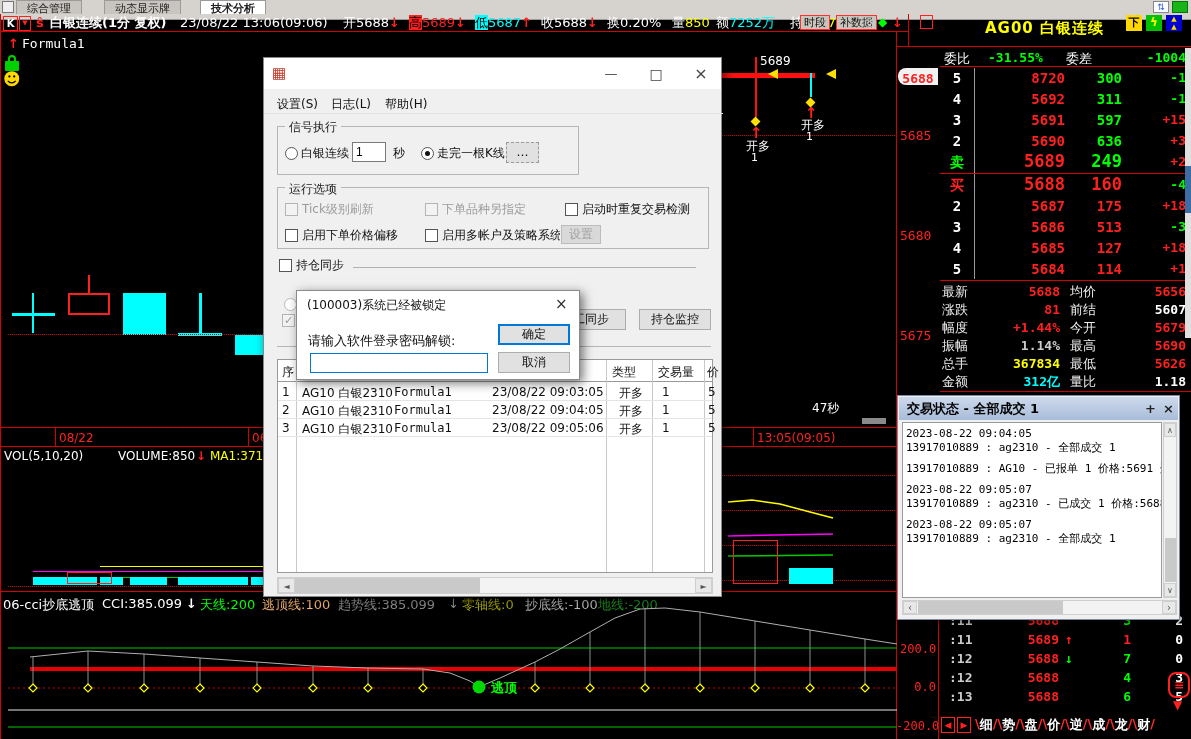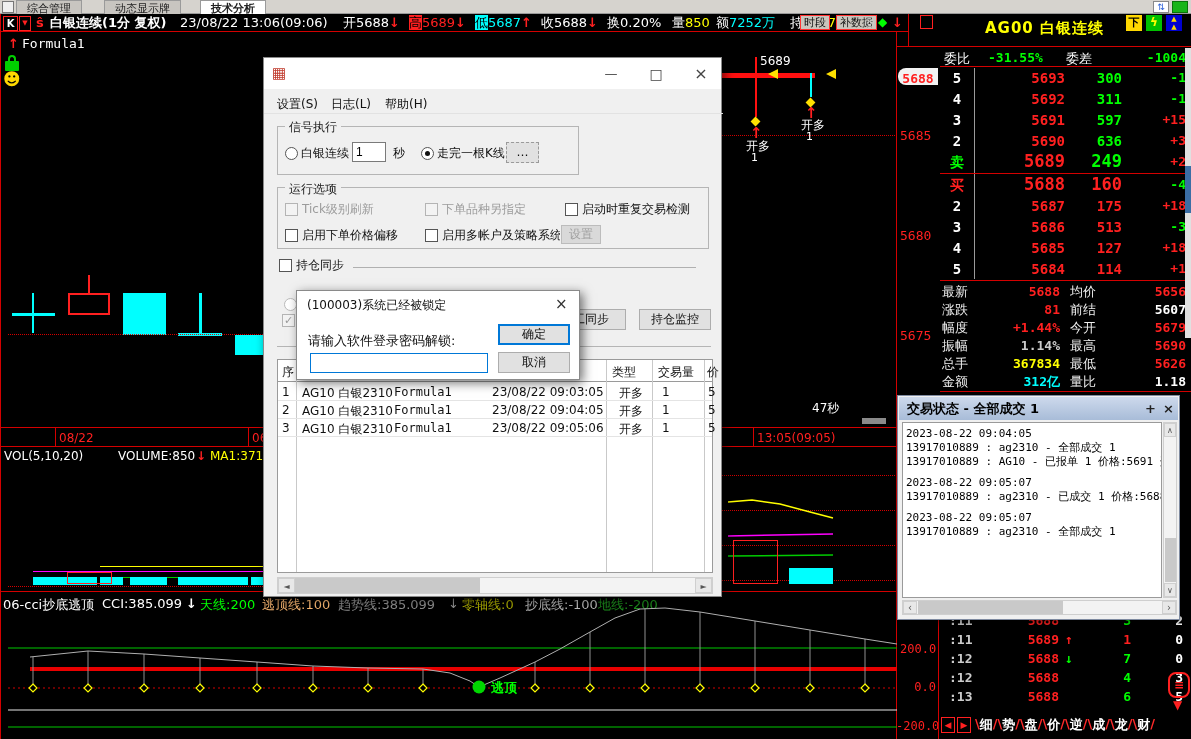--- a/index.html
+++ b/index.html
@@ -7,21 +7,21 @@
   body{font-family:"DejaVu Sans",sans-serif;-webkit-font-smoothing:none}
   #app{position:relative;width:1191px;height:739px;background:#000;overflow:hidden}
   .px{position:absolute}
   .mono{font-family:"DejaVu Sans Mono",monospace}
   .b{font-weight:bold}
   .w{color:#fff}.red{color:#ff2020}.grn{color:#00ff00}.yel{color:#ffff00}.cyn{color:#00ffff}.gry{color:#cccccc}
   .t11{font-size:11px}.t12{font-size:12px}.t13{font-size:13px}.t14{font-size:14px}.t15{font-size:15px}.t17{font-size:17px}
   .rline{position:absolute;background:#d40000}
   .dotr{position:absolute;border-top:1px dotted #d40000}
   
-  .tabbar{position:absolute;left:0;top:0;width:1191px;height:14px;background:#d6d3ce;border-bottom:1px solid #9a9a9a}
+  .tabbar{position:absolute;left:0;top:0;width:1191px;height:20px;background:#d6d3ce;border-bottom:1px solid #9a9a9a}
   .tab{position:absolute;top:0;height:14px;padding:0 10px;font-size:11px;line-height:15px;color:#222;background:#c8c5c0;border:1px solid #9a9a9a;border-bottom:none}
   .tab.active{background:#fff;font-weight:bold}
   
   .qtxt{position:absolute;top:15px;font-size:13px;line-height:15px;white-space:nowrap}
   .kbox{position:absolute;border:1px solid #ff2020;color:#fff;font-size:10px;font-weight:bold;text-align:center}
   .minibtn{border:1px solid #ff3030;background:#c9c5bd;color:#111;font-size:11px;line-height:13px;padding:0 3px;height:15px}
   
   .obrow{position:absolute;left:940px;width:251px;height:21px}
   .ob-l{position:absolute;left:2px;top:2px;width:30px;text-align:center;font-size:14px}
   .ob-p{position:absolute;left:40px;top:2px;width:85px;text-align:right}
@@ -254,21 +254,21 @@
 
     <span class="px w t13" style="left:944px;top:50px">委比</span>
     <span class="px grn b mono t13" style="left:988px;top:50px">-31.55%</span>
     <span class="px w t13" style="left:1066px;top:50px">委差</span>
     <span class="px grn b mono t13" style="left:1130px;top:50px;width:56px;text-align:right">-1004</span>
     <div class="rline" style="left:940px;top:66px;width:251px;height:1px"></div>
 
     <div class="px" style="left:974px;top:68px;width:1px;height:211px;background:#9a9a9a"></div>
     <div class="obrow mono b" style="top:68px">
       <span class="ob-l w t14">5</span>
-        <span class="ob-p red t14">5693</span>
+        <span class="ob-p red t14">8720</span>
         <span class="ob-v grn t14">300</span>
         <span class="ob-d grn">-1</span>
     </div>
     <div class="obrow mono b" style="top:89px">
       <span class="ob-l w t14">4</span>
         <span class="ob-p red t14">5692</span>
         <span class="ob-v grn t14">311</span>
         <span class="ob-d grn">-1</span>
     </div>
     <div class="obrow mono b" style="top:110px">
@@ -537,21 +537,21 @@
     <div class="btn" style="left:201px;top:61px;width:72px;height:21px;line-height:19px">取消</div>
   </div>
 
   <div class="swin" style="z-index:15">
     <div class="swtitle">
       <span>交易状态 - 全部成交 1</span>
       <span class="px" style="left:246px;top:0;font-size:13px;color:#222">+</span>
       <span class="px" style="left:264px;top:0;font-size:13px;color:#222;font-weight:bold">×</span>
     </div>
     <div class="px" style="left:4px;top:26px;width:260px;height:176px;background:#fff;border:1px solid #9a9a9a;overflow:hidden;padding:4px 3px">
-      <div class="slog" style="">
+      <div class="slog" style="margin-bottom:7px">
           <div>2023-08-22 09:04:05</div>
           <div>13917010889 : ag2310 - 全部成交 1</div>
         </div>
       <div class="slog" style="margin-bottom:7px">
           <div>13917010889 : AG10 - 已报单 1 价格:5691 开</div>
         </div>
       <div class="slog" style="margin-bottom:7px">
           <div>2023-08-22 09:05:07</div>
           <div>13917010889 : ag2310 - 已成交 1 价格:5688 开</div>
         </div>

